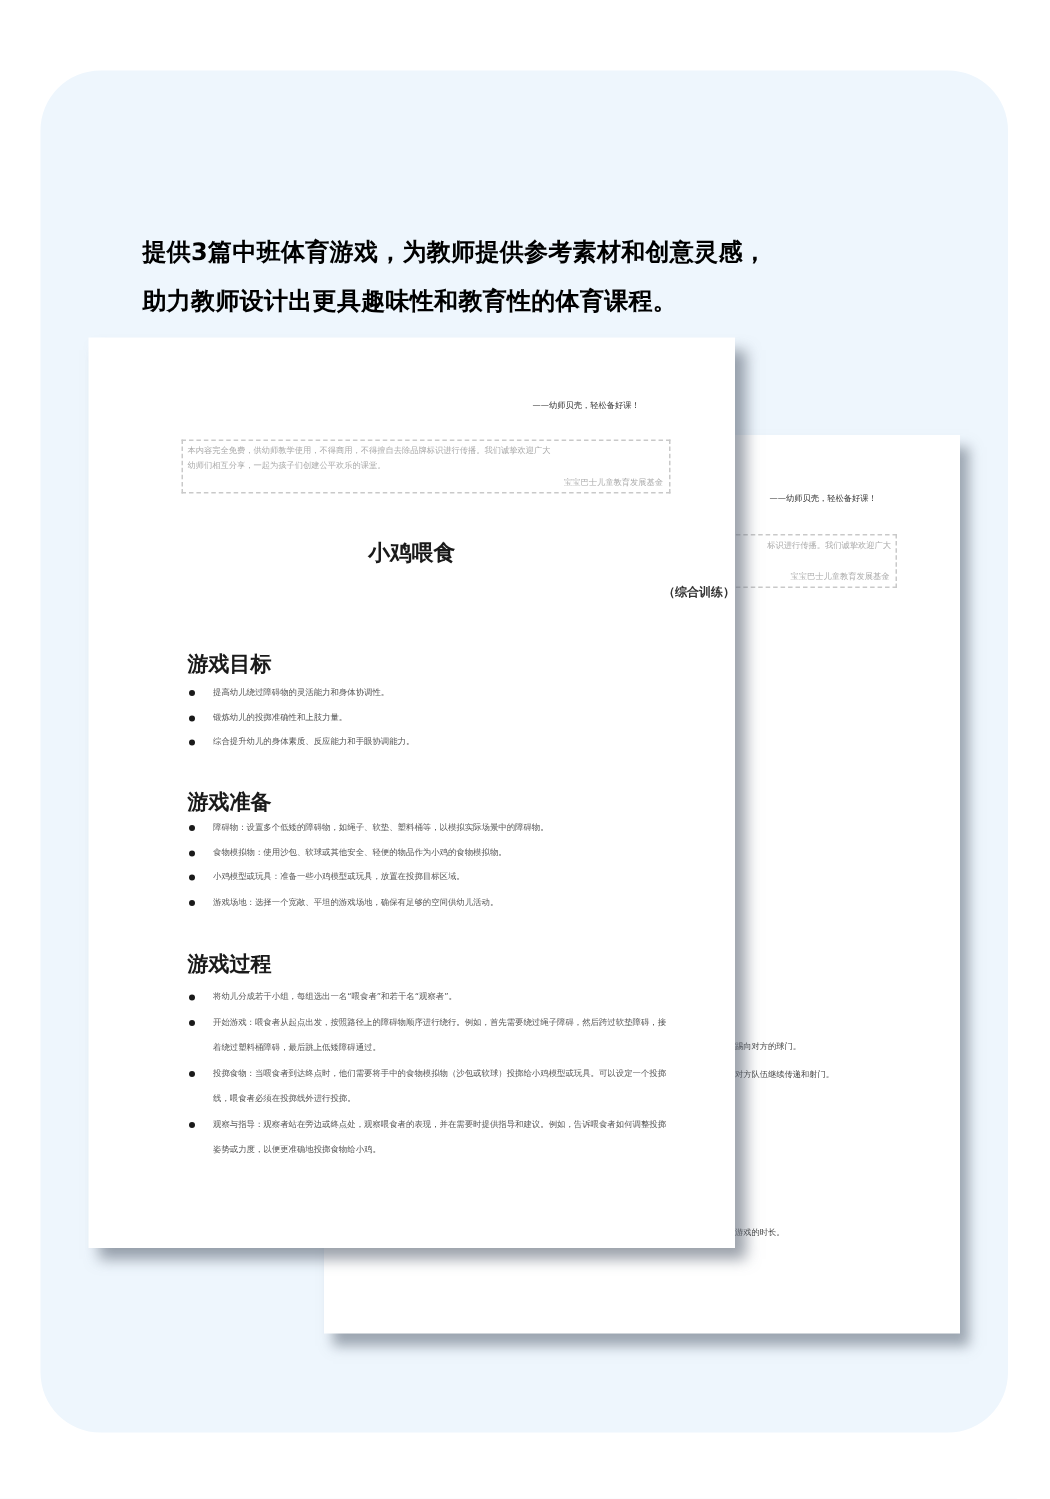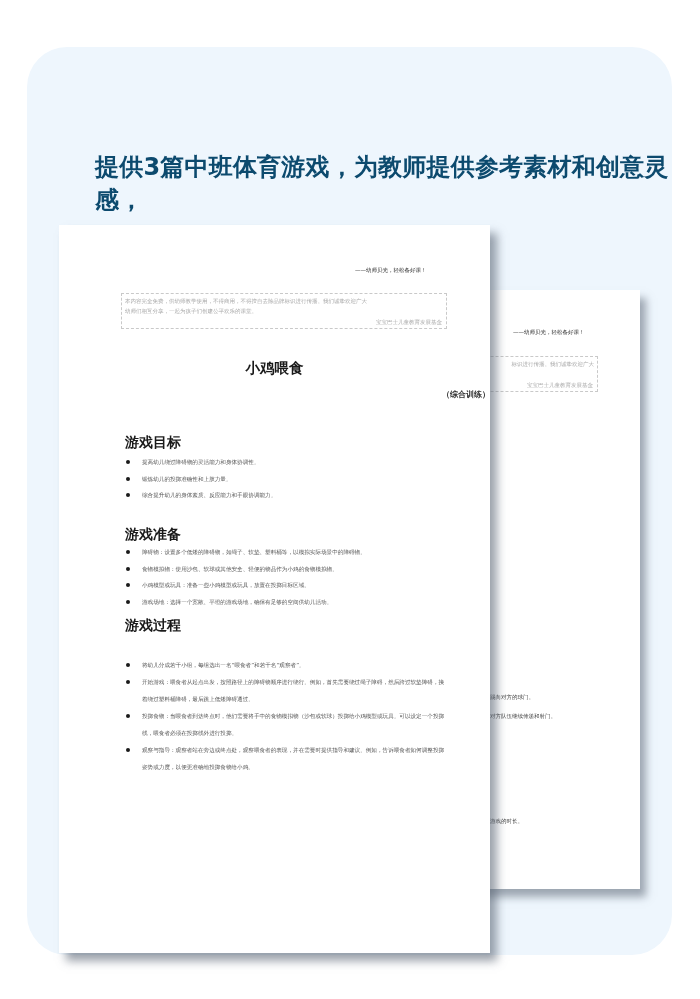--- a/index.html
+++ b/index.html
@@ -5,33 +5,33 @@
     * { margin: 0; padding: 0; box-sizing: border-box; }
     html, body { width: 700px; height: 999px; background: #ffffff; overflow: hidden; }
     body { position: relative; font-family: "DejaVu Sans", "Liberation Sans", sans-serif; color: #222; }
 
     .card {
       position: absolute; left: 27px; top: 47px; width: 645px; height: 908px;
       background: #eef6fd; border-radius: 40px;
     }
     .intro {
       position: absolute; left: 68px; top: 104px; width: 590px;
-      font-size: 24px; line-height: 33px; color: #0c4a6e; font-weight: bold;
+      font-size: 16px; line-height: 33px; color: #000000; font-weight: bold;
       letter-spacing: 0.2px;
     }
 
     .page {
       position: absolute; background: #ffffff;
     }
     .page-back {
       left: 216px; top: 290px; width: 424px; height: 599px;
       box-shadow: 6px 8px 8px rgba(90,100,115,0.55);
     }
     .page-front {
-      left: 59px; top: 225px; width: 431px; height: 728px;
+      left: 59px; top: 225px; width: 431px; height: 607px;
       box-shadow: 7px 8px 9px rgba(90,100,115,0.6);
       z-index: 2;
     }
 
     .slogan {
       position: absolute; font-size: 5.5px; color: #333; white-space: nowrap;
     }
     .notice {
       position: absolute; border: 1px dashed #c9c9c9; font-size: 5.5px; line-height: 10px;
       color: #aaa; padding: 2px 3px;
@@ -65,20 +65,21 @@
     .frag {
       position: absolute; font-size: 5.5px; color: #444; white-space: nowrap;
     }
   </style>
 </head>
 <body>
 
 <div class="card">
   <div class="intro">
     <div>提供3篇中班体育游戏，为教师提供参考素材和创意灵感，</div>
+    <div>助力教师设计出更具趣味性和教育性的体育课程。</div>
   </div>
 </div>
 
 <div class="page page-back">
   <div class="slogan" style="left:297px; top:39px;">——幼师贝壳，轻松备好课！</div>
   <div class="notice" style="left:190px; top:66px; width:192px; height:36px; border-left:none;">
     <div style="text-align:right;">标识进行传播。我们诚挚欢迎广大</div>
     <div class="sig">宝宝巴士儿童教育发展基金</div>
   </div>
   <div class="frag" style="left:274px; top:404px;">踢向对方的球门。</div>
@@ -106,20 +107,20 @@
   </ul>
 
   <div class="section-h" style="top:301px;">游戏准备</div>
   <ul class="bullets" style="top:319px;">
     <li><span class="dot"></span><span>障碍物：设置多个低矮的障碍物，如绳子、软垫、塑料桶等，以模拟实际场景中的障碍物。</span></li>
     <li><span class="dot"></span><span>食物模拟物：使用沙包、软球或其他安全、轻便的物品作为小鸡的食物模拟物。</span></li>
     <li><span class="dot"></span><span>小鸡模型或玩具：准备一些小鸡模型或玩具，放置在投掷目标区域。</span></li>
     <li><span class="dot"></span><span>游戏场地：选择一个宽敞、平坦的游戏场地，确保有足够的空间供幼儿活动。</span></li>
   </ul>
 
-  <div class="section-h" style="top:392px;">游戏过程</div>
+  <div class="section-h" style="top:409px;">游戏过程</div>
   <ul class="bullets tight" style="top:432px; width:320px;">
     <li><span class="dot"></span><span>将幼儿分成若干小组，每组选出一名“喂食者”和若干名“观察者”。</span></li>
     <li><span class="dot"></span><span>开始游戏：喂食者从起点出发，按照路径上的障碍物顺序进行绕行。例如，首先需要绕过绳子障碍，然后跨过软垫障碍，接着绕过塑料桶障碍，最后跳上低矮障碍通过。</span></li>
     <li><span class="dot"></span><span>投掷食物：当喂食者到达终点时，他们需要将手中的食物模拟物（沙包或软球）投掷给小鸡模型或玩具。可以设定一个投掷线，喂食者必须在投掷线外进行投掷。</span></li>
     <li><span class="dot"></span><span>观察与指导：观察者站在旁边或终点处，观察喂食者的表现，并在需要时提供指导和建议。例如，告诉喂食者如何调整投掷姿势或力度，以便更准确地投掷食物给小鸡。</span></li>
   </ul>
 </div>
 
 </body></html>

